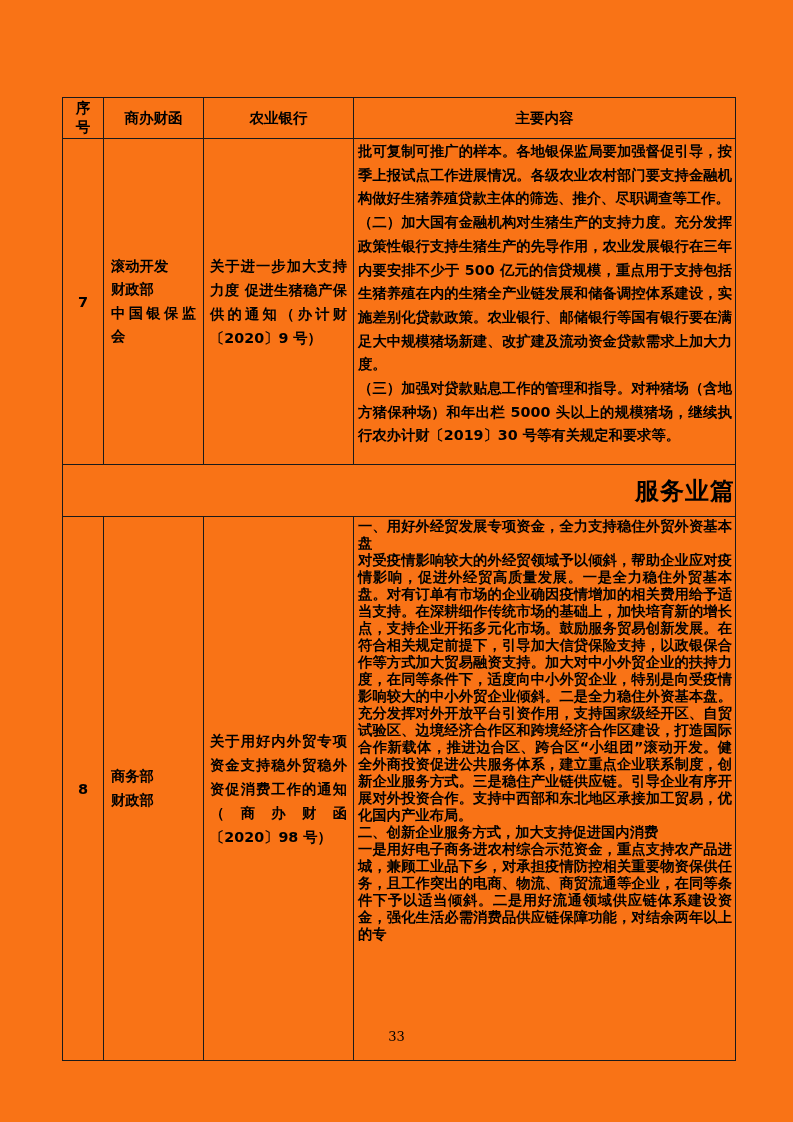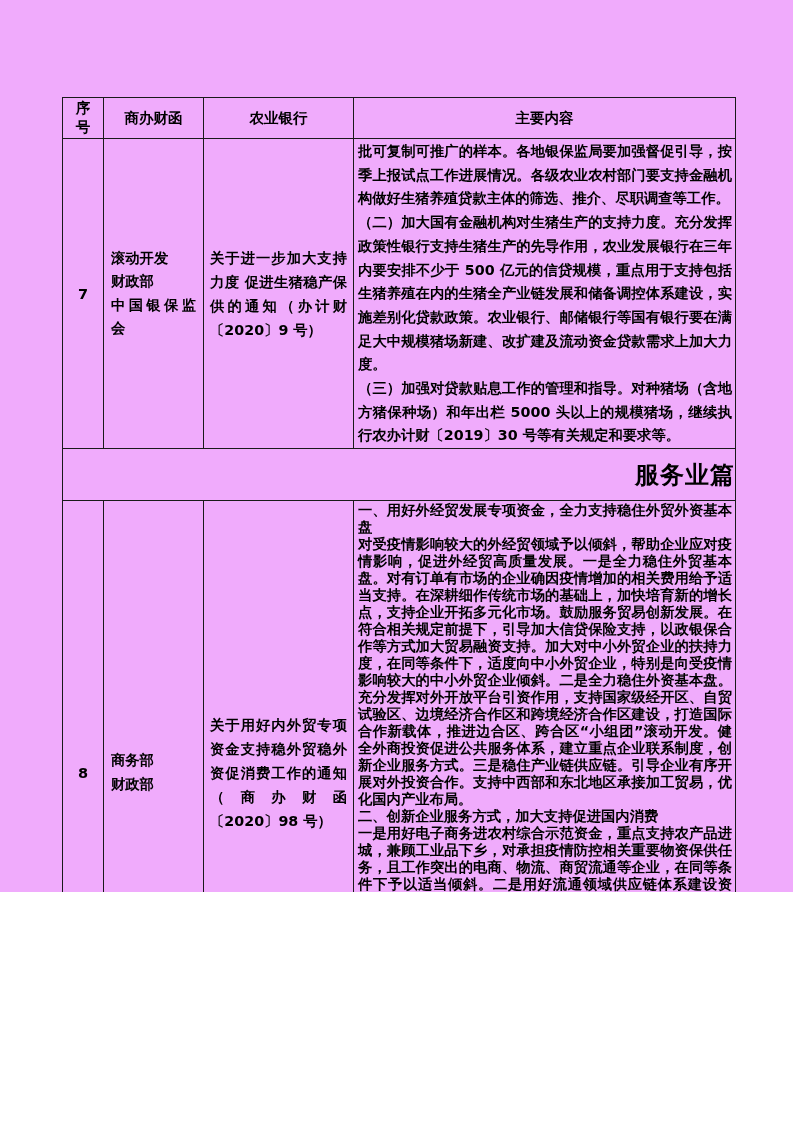--- a/index.html
+++ b/index.html
@@ -4,22 +4,22 @@
 <style>
   * { margin: 0; padding: 0; box-sizing: border-box; }
   html, body {
     width: 793px; height: 1122px;
     background: #ffffff;
     font-family: "DejaVu Sans", sans-serif;
     color: #000000;
   }
   .page {
     position: relative;
-    width: 793px; height: 892px;
-    background: #f0abfc;
+    width: 793px; height: 1122px;
+    background: #f97316;
     overflow: hidden;
   }
   table.doc-table {
     position: absolute;
     left: 62px; top: 97px;
     width: 673px;
     border-collapse: collapse;
     table-layout: fixed;
   }
   col.c-serial  { width: 41px; }
@@ -58,21 +58,21 @@
   
   td.cell-title {
     padding: 0 6px;
     font-size: 14.3px;
     line-height: 24px;
     text-align: justify;
   }
   
   td.cell-content {
     vertical-align: top;
-    padding: 1px 3px 0 4px;
+    padding: 1px 3px 16px 4px;
     font-size: 14.3px;
     text-align: justify;
   }
   td.cell-content p { margin: 0; }
   tr.row7 td.cell-content { height: 286px; line-height: 23.7px; }
   tr.row8 td.cell-content { height: 544px; line-height: 17px; }
   
   td.cell-section {
     height: 52px;
     text-align: right;
@@ -141,15 +141,15 @@
           <p>一、用好外经贸发展专项资金，全力支持稳住外贸外资基本盘</p>
           <p>对受疫情影响较大的外经贸领域予以倾斜，帮助企业应对疫情影响，促进外经贸高质量发展。一是全力稳住外贸基本盘。对有订单有市场的企业确因疫情增加的相关费用给予适当支持。在深耕细作传统市场的基础上，加快培育新的增长点，支持企业开拓多元化市场。鼓励服务贸易创新发展。在符合相关规定前提下，引导加大信贷保险支持，以政银保合作等方式加大贸易融资支持。加大对中小外贸企业的扶持力度，在同等条件下，适度向中小外贸企业，特别是向受疫情影响较大的中小外贸企业倾斜。二是全力稳住外资基本盘。充分发挥对外开放平台引资作用，支持国家级经开区、自贸试验区、边境经济合作区和跨境经济合作区建设，打造国际合作新载体，推进边合区、跨合区“小组团”滚动开发。健全外商投资促进公共服务体系，建立重点企业联系制度，创新企业服务方式。三是稳住产业链供应链。引导企业有序开展对外投资合作。支持中西部和东北地区承接加工贸易，优化国内产业布局。</p>
           <p>二、创新企业服务方式，加大支持促进国内消费</p>
           <p>一是用好电子商务进农村综合示范资金，重点支持农产品进城，兼顾工业品下乡，对承担疫情防控相关重要物资保供任务，且工作突出的电商、物流、商贸流通等企业，在同等条件下予以适当倾斜。二是用好流通领域供应链体系建设资金，强化生活必需消费品供应链保障功能，对结余两年以上的专</p>
         </td>
       </tr>
 
     </tbody>
   </table>
 
-  <div class="page-number">30</div>
+  <div class="page-number">33</div>
 
 </div>
 
 </body></html>

